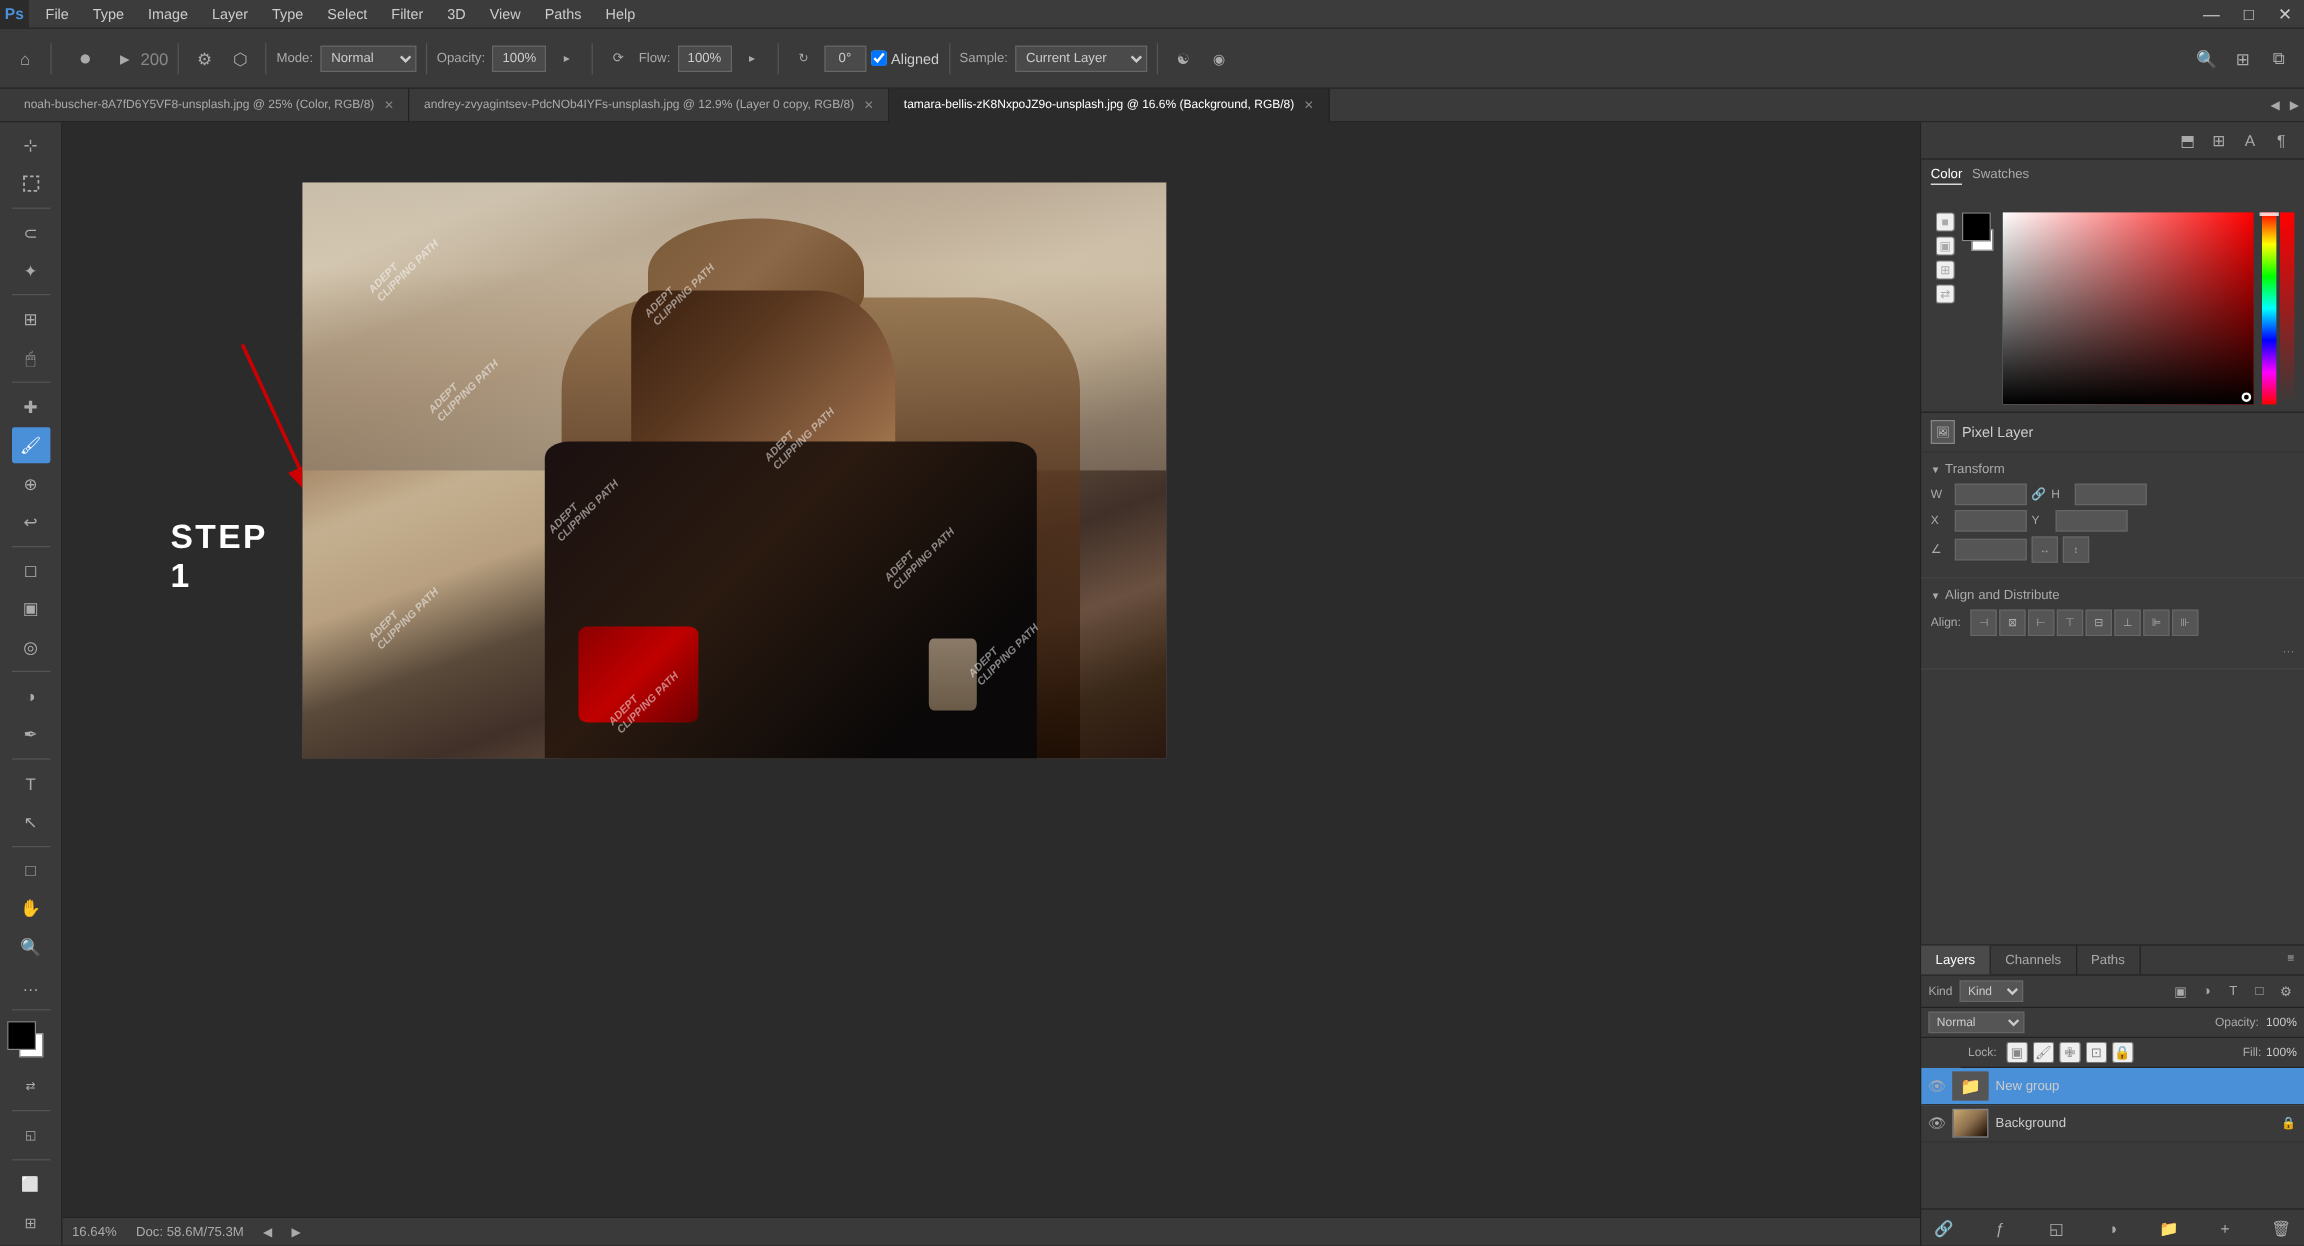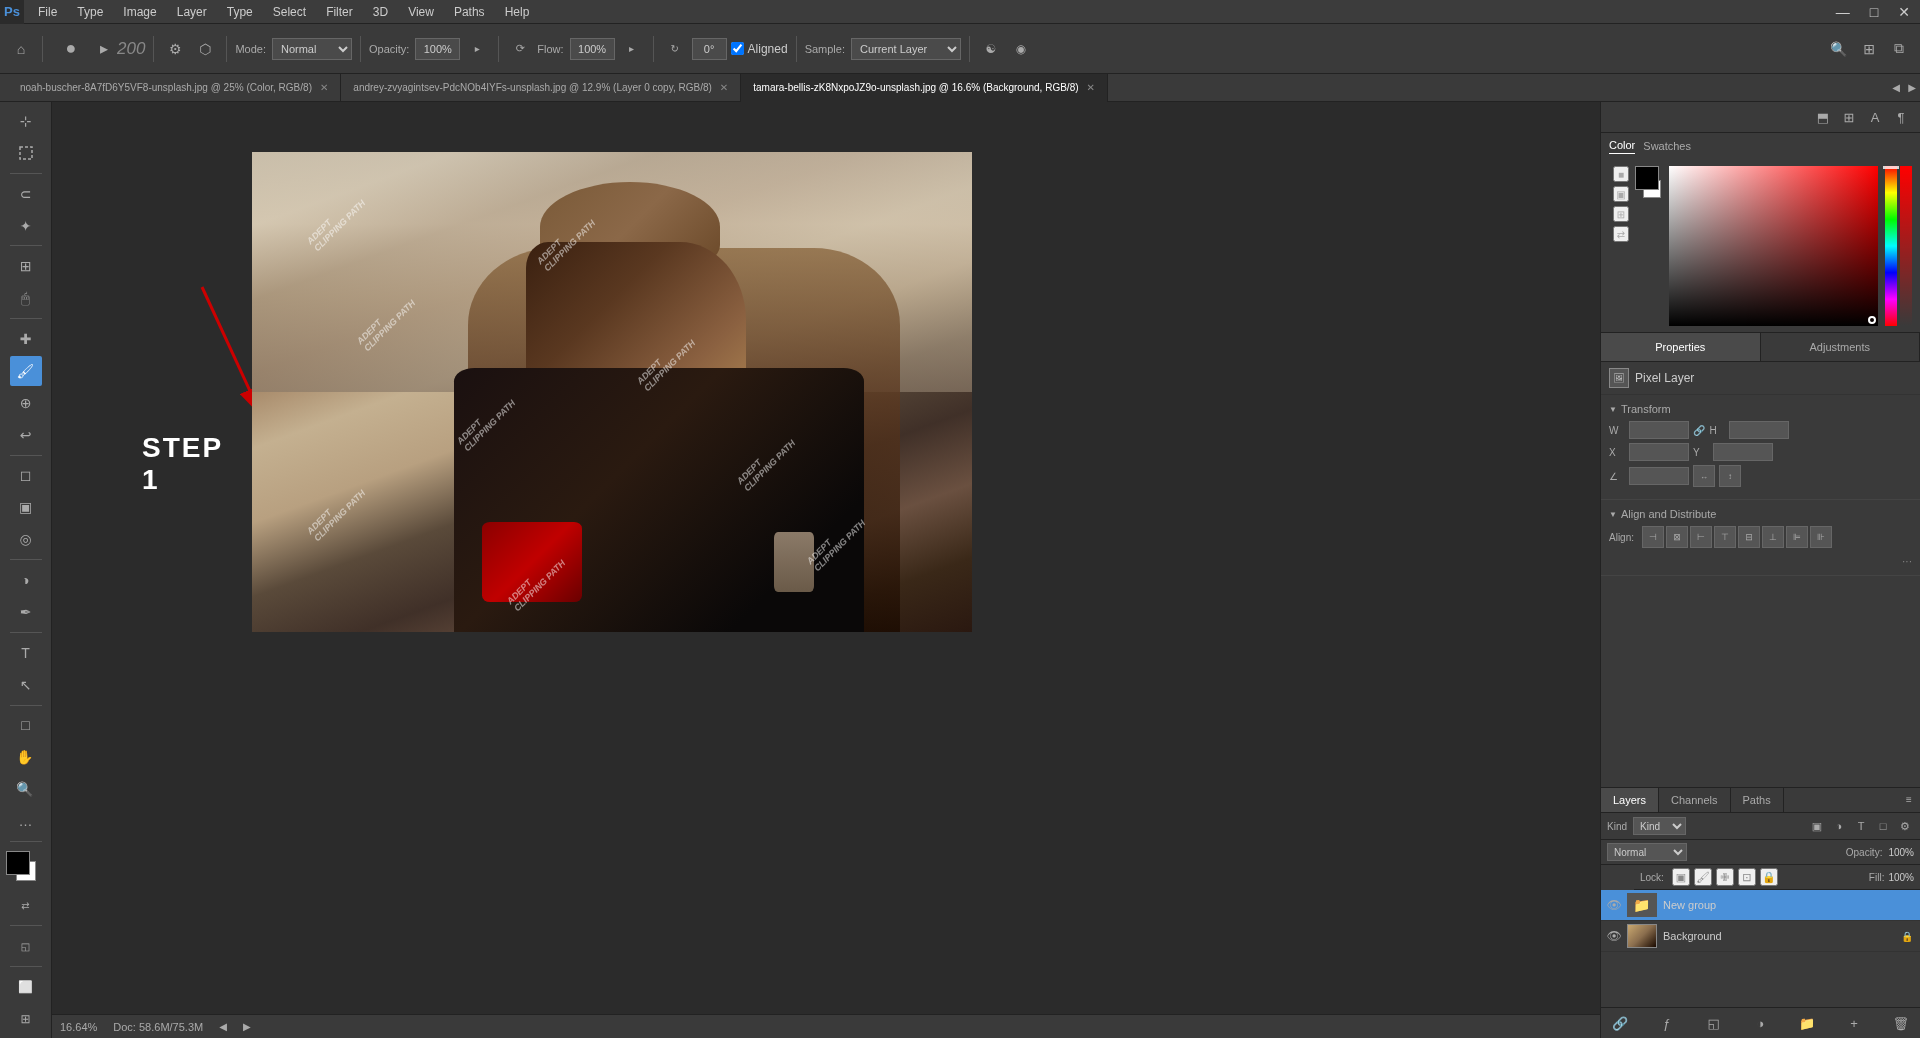--- a/index.html
+++ b/index.html
@@ -91,21 +91,21 @@
     #right-panel {
       width: 320px; background: #3a3a3a; border-left: 1px solid #222;
       display: flex; flex-direction: column;
     }
 
     
     #color-panel {
       padding: 6px 8px; border-bottom: 1px solid #222;
     }
     #color-panel-tabs {
-      display: flex; gap: 8px; margin-bottom: 12px; align-items: center;
+      display: flex; gap: 8px; margin-bottom: 23px; align-items: flex-start;
     }
     .panel-tab {
       font-size: 11px; color: #aaa; cursor: pointer; padding-bottom: 2px;
     }
     .panel-tab.active { color: #fff; border-bottom: 1px solid #fff; }
     #color-picker-area {
       display: flex; gap: 6px; align-items: flex-start;
     }
     #color-gradient {
       flex: 1; height: 160px; position: relative;
@@ -273,21 +273,21 @@
   <div class="menu-item" style="font-size:14px;">—</div>
   <div class="menu-item" style="font-size:14px;">□</div>
   <div class="menu-item" style="font-size:14px;">✕</div>
 </div>
 
 <div id="toolbar">
   <button class="toolbar-btn">⌂</button>
   <div class="toolbar-separator"></div>
   <button class="toolbar-btn" style="width:40px; font-size:18px;">●</button>
   <button class="toolbar-btn" style="font-size:16px; width:18px;">▸</button>
-  <div style="font-size:17px; color:#888;font-style:italic;">200</div>
+  <div style="font-size:14px; color:#888;">200</div>
   <div class="toolbar-separator"></div>
   <button class="toolbar-btn">⚙</button>
   <button class="toolbar-btn">⬡</button>
   <div class="toolbar-separator"></div>
   <span class="toolbar-label">Mode:</span>
   <select class="toolbar-select" style="width:80px;">
     <option>Normal</option>
     <option>Multiply</option>
     <option>Screen</option>
   </select>
@@ -529,24 +529,20 @@
           </div>
           <div style="width:12px; height:160px;
               background: linear-gradient(to bottom, rgba(255,0,0,1), rgba(255,0,0,0));
               cursor:pointer;">
           </div>
         </div>
       </div>
     </div>
 
     <div id="properties-panel" style="flex:1; overflow-y:auto; border-bottom:1px solid #222;">
-      <div id="properties-tabs">
-        <div class="prop-tab active">Properties</div>
-        <div class="prop-tab">Adjustments</div>
-      </div>
 
       <div id="pixel-layer-header">
         <div class="pixel-layer-icon">🖼</div>
         <span>Pixel Layer</span>
       </div>
 
       <div class="prop-section">
         <div class="prop-section-title">
           <span class="chevron">▼</span>
           <span>Transform</span>

